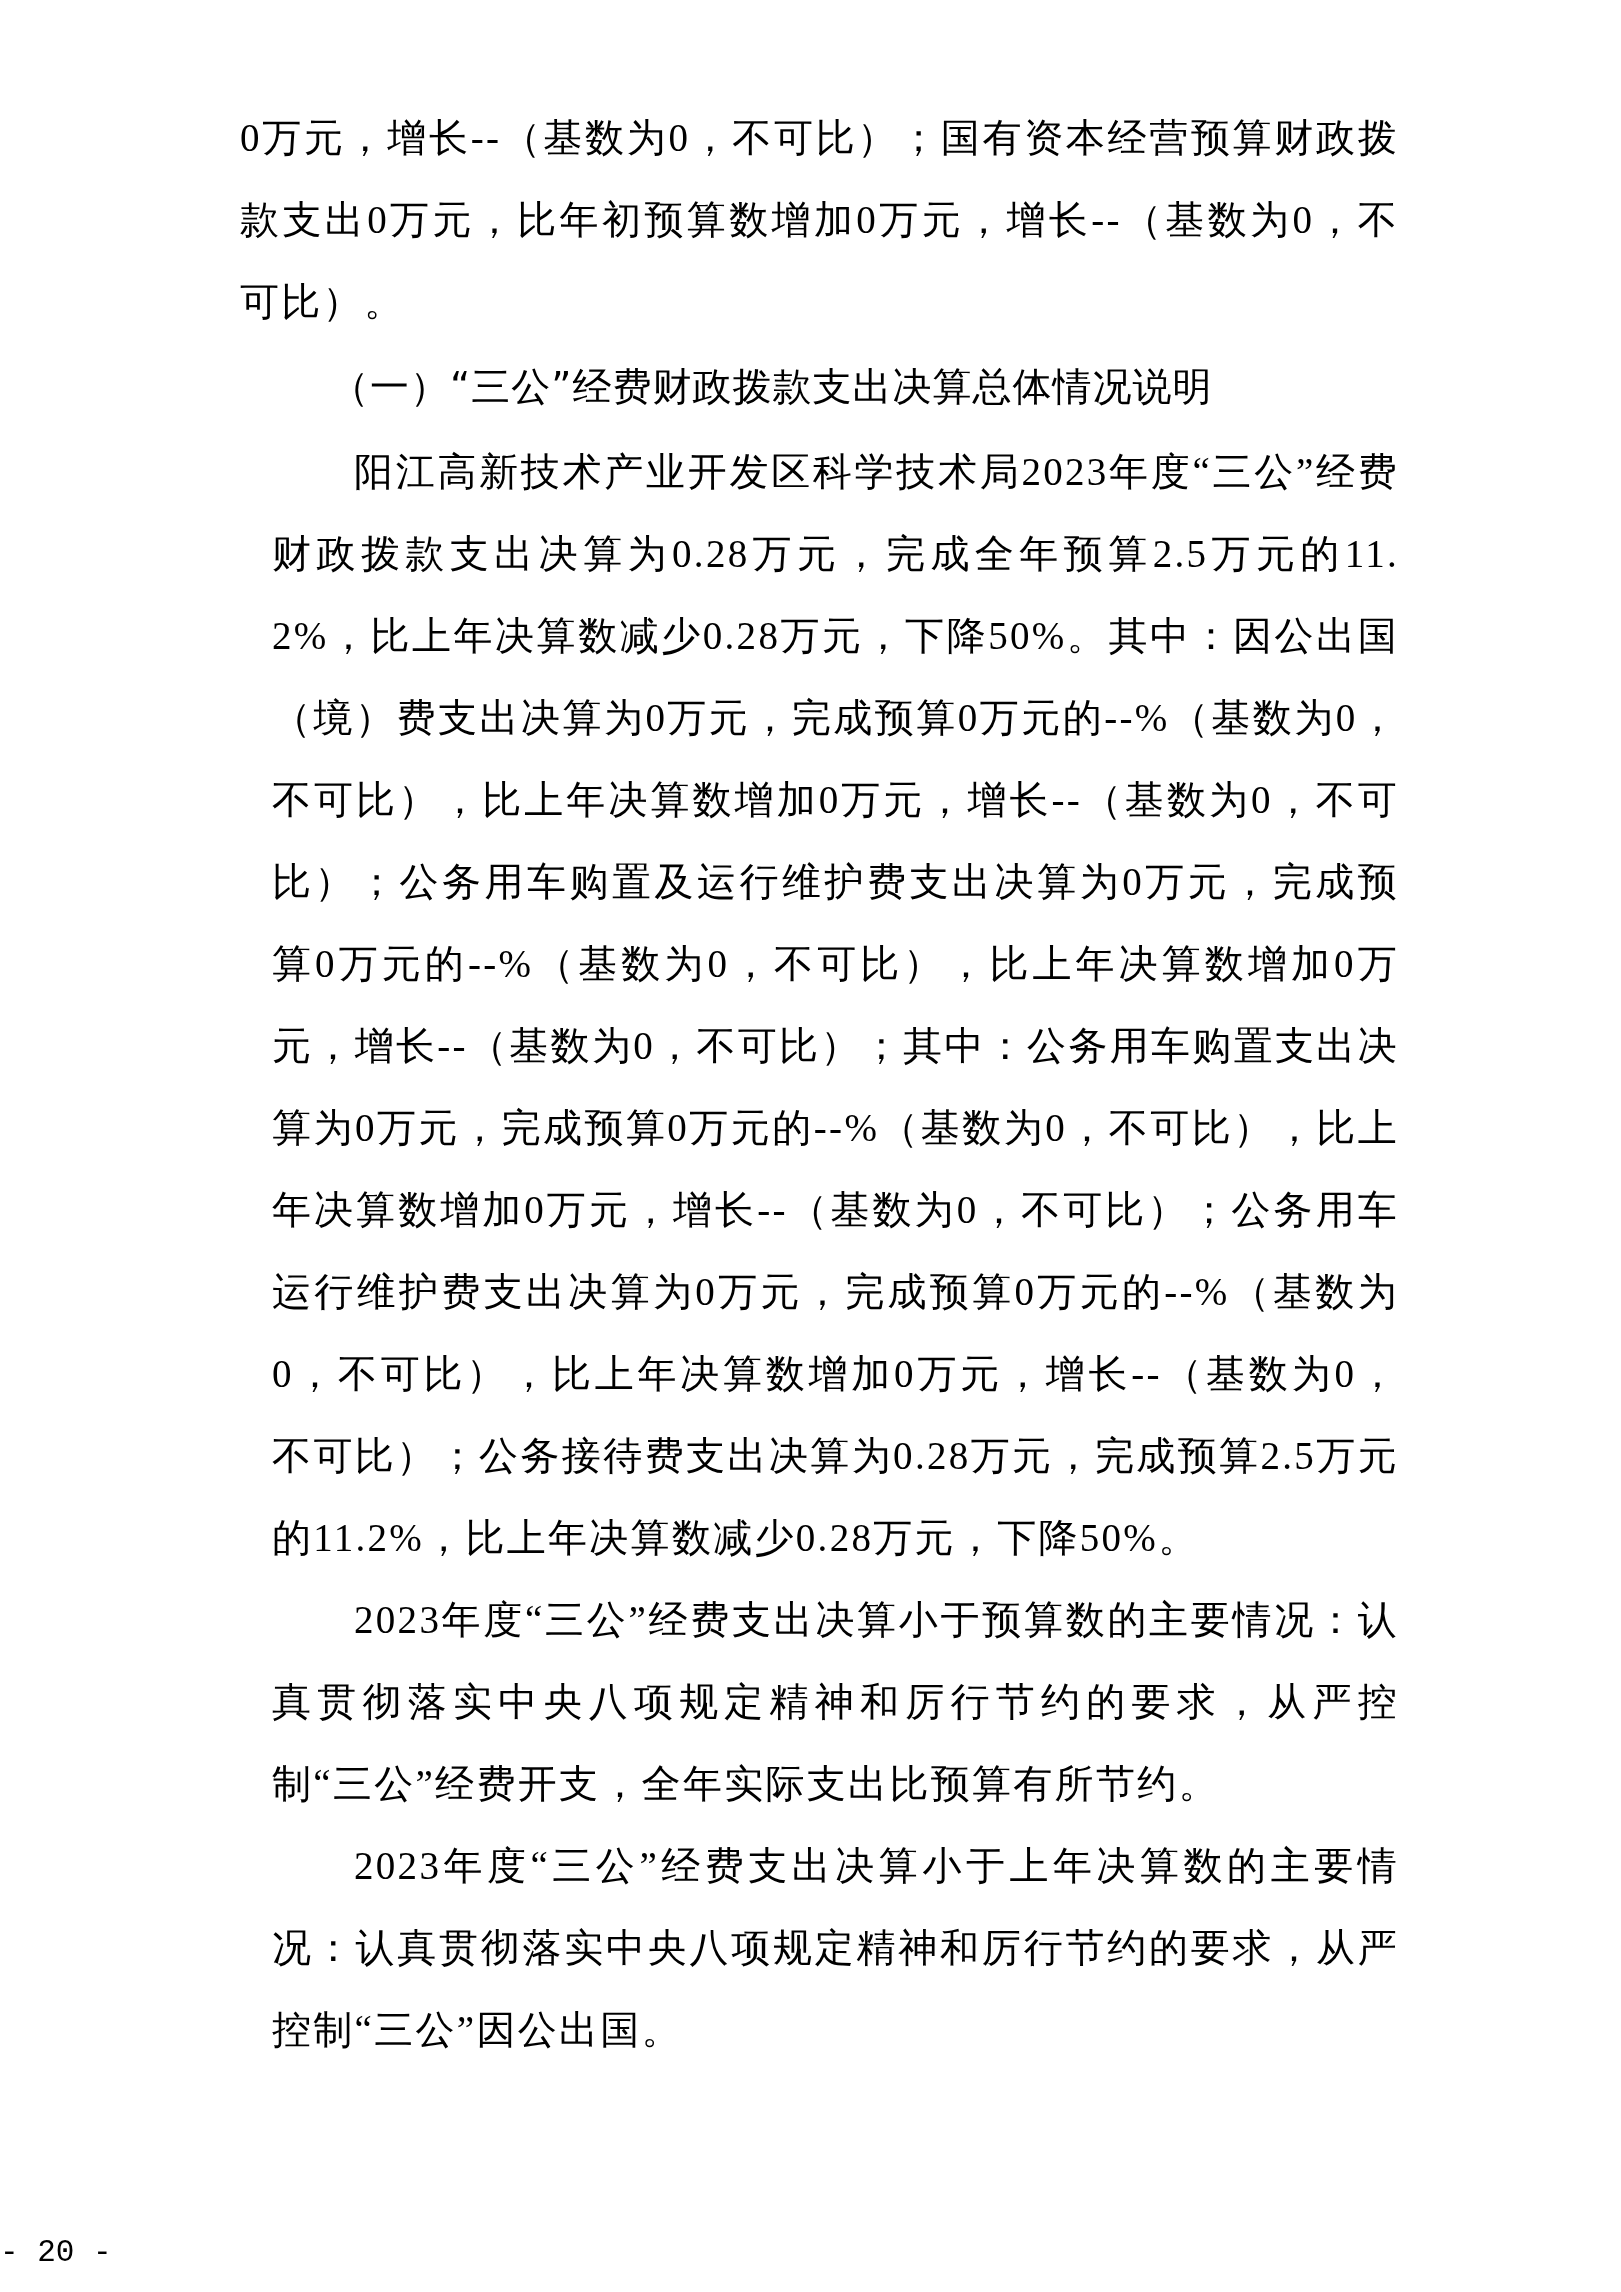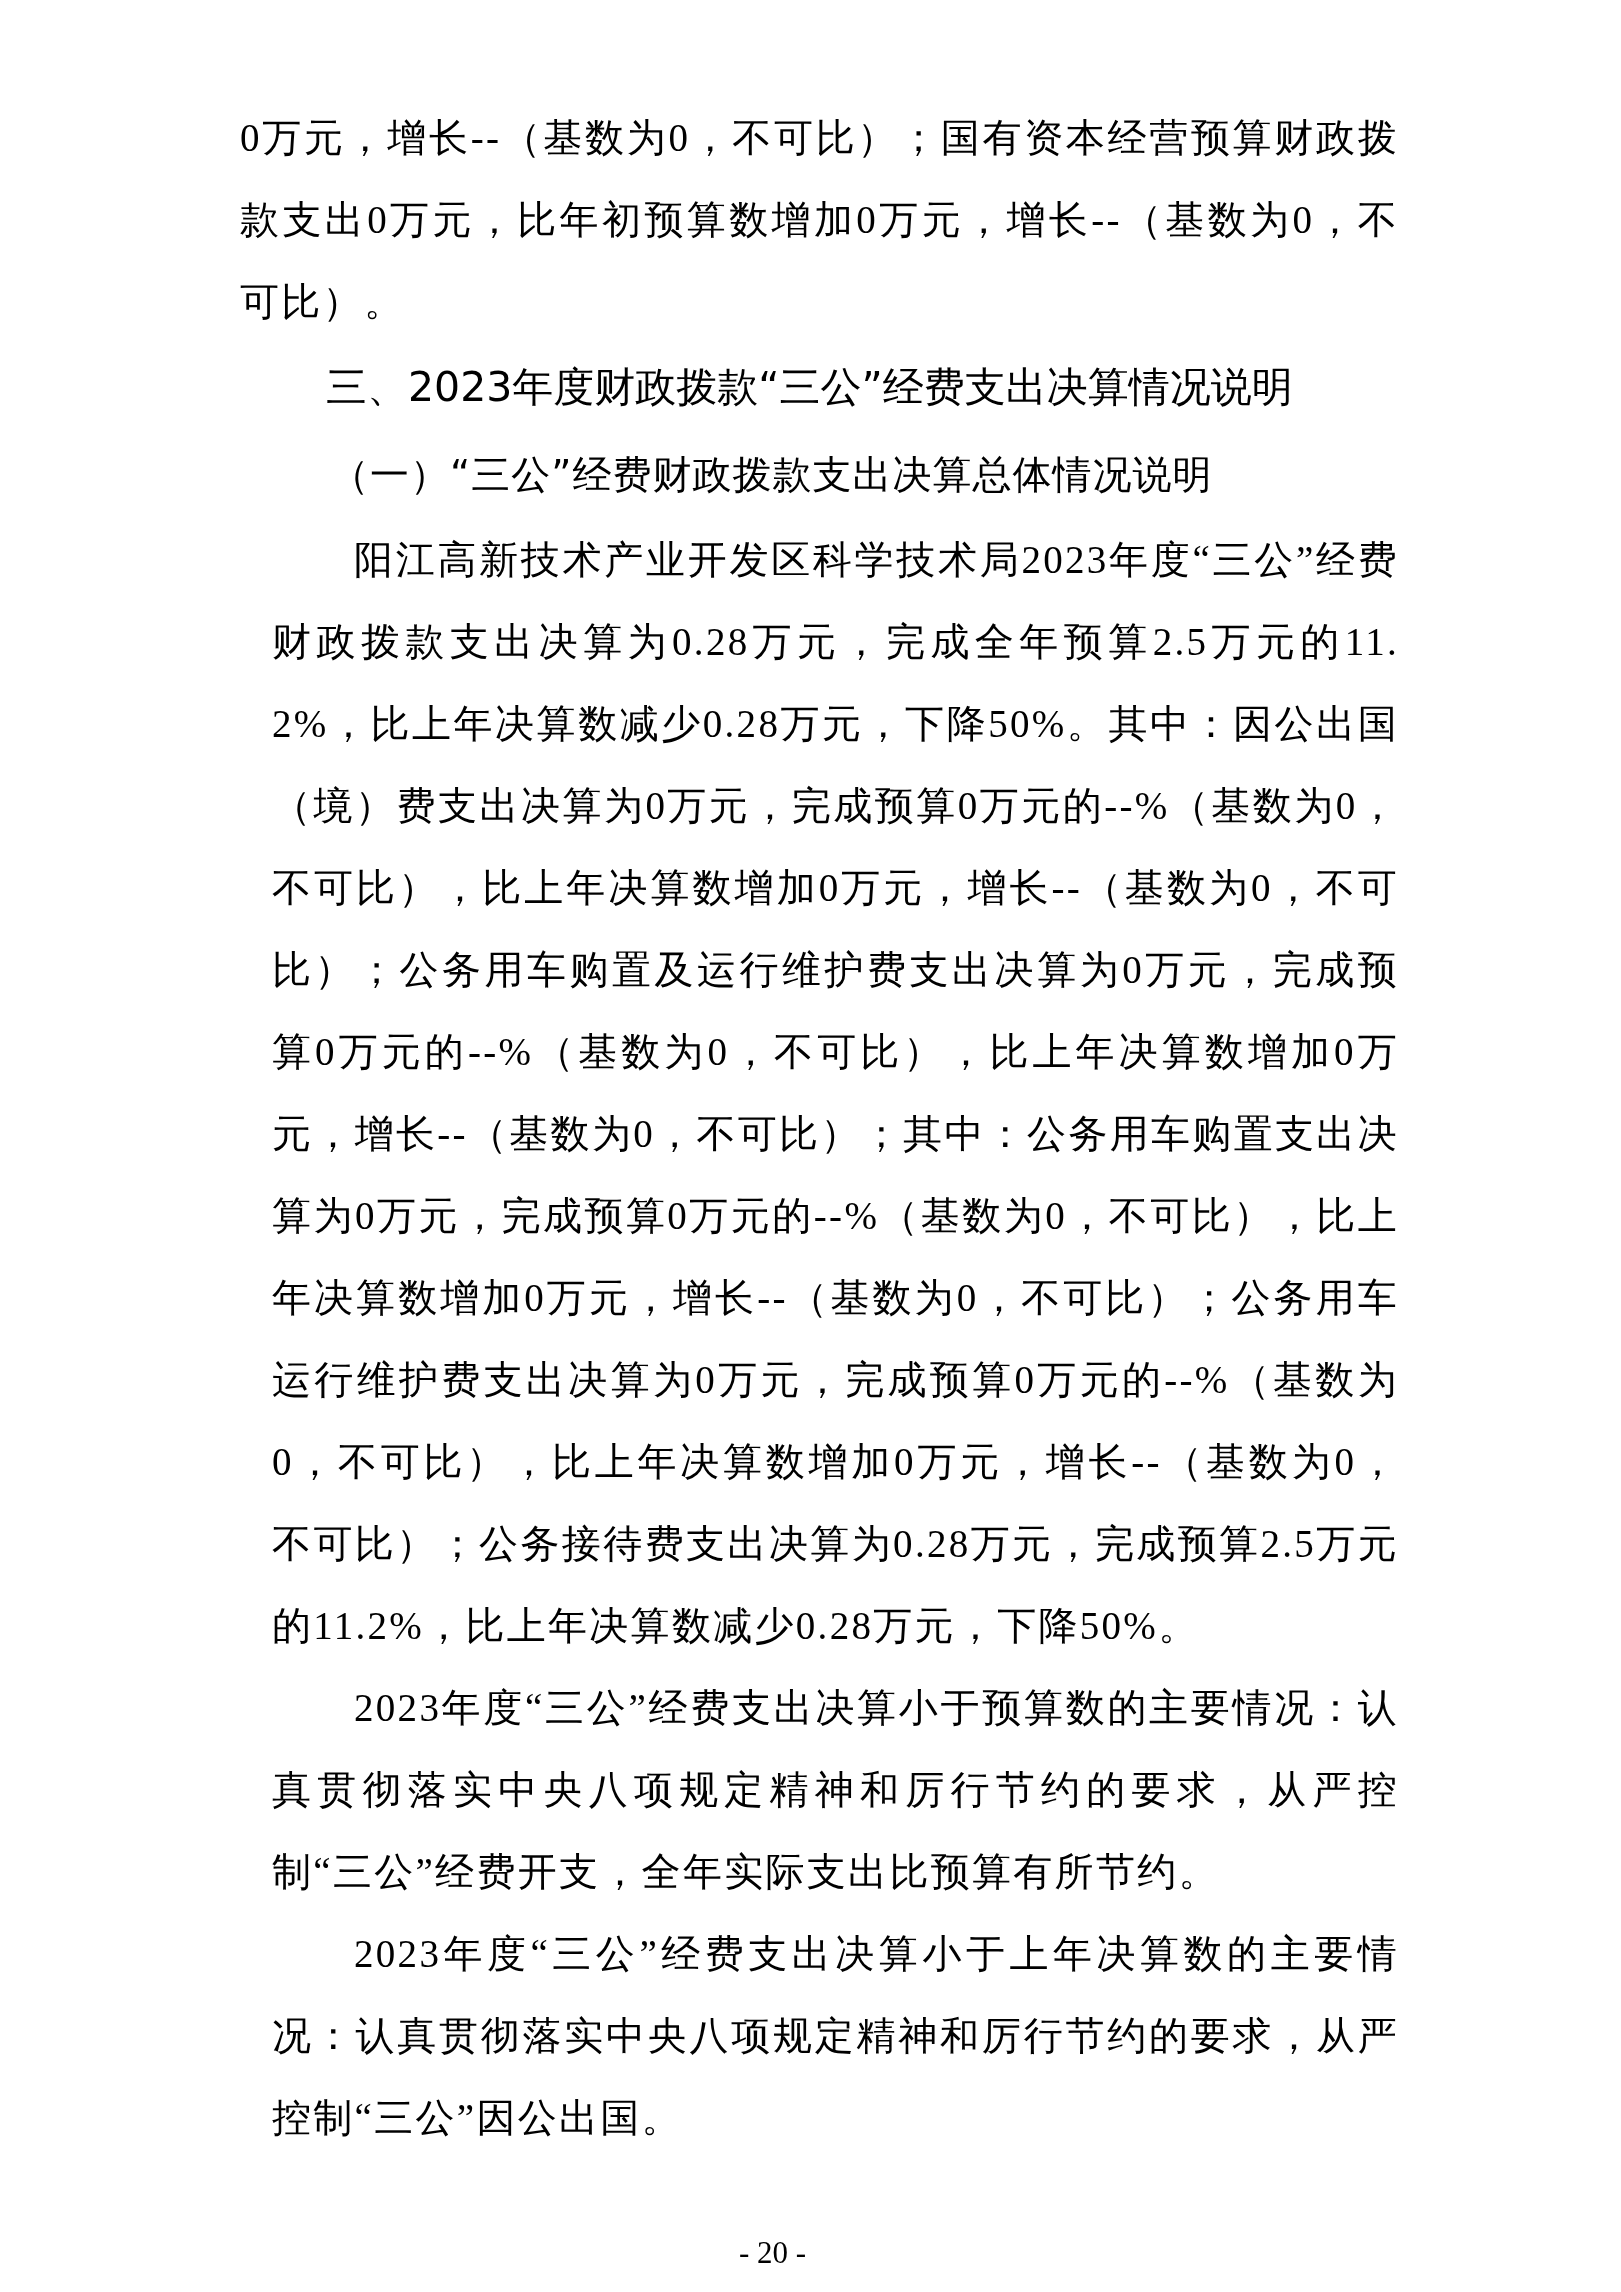--- a/index.html
+++ b/index.html
@@ -50,32 +50,31 @@
       line-height: 88px;
       padding-left: 90px;
       font-weight: normal;
       letter-spacing: 1px;
     }
     .page-number {
       position: absolute;
       left: 0;
       width: 1545px;
       top: 2233px;
-      text-align: center;
-      font-family: Liberation Serif, serif;
+      text-align: left;
+      font-family: Liberation Mono, monospace;
       font-size: 31px;
       line-height: 39px;
     }
   </style>
 </head>
 <body>
 
 <div class="page">
   <p class="para">0万元，增长--（基数为0，不可比）；国有资本经营预算财政拨款支出0万元，比年初预算数增加0万元，增长--（基数为0，不可比）。</p>
-  <h1 class="h1">三、2023年度财政拨款“三公”经费支出决算情况说明</h1>
   <h2 class="h2">（一）“三公”经费财政拨款支出决算总体情况说明</h2>
   <p class="para indent">阳江高新技术产业开发区科学技术局2023年度“三公”经费财政拨款支出决算为0.28万元，完成全年预算2.5万元的11.2%，比上年决算数减少0.28万元，下降50%。其中：因公出国（境）费支出决算为0万元，完成预算0万元的--%（基数为0，不可比），比上年决算数增加0万元，增长--（基数为0，不可比）；公务用车购置及运行维护费支出决算为0万元，完成预算0万元的--%（基数为0，不可比），比上年决算数增加0万元，增长--（基数为0，不可比）；其中：公务用车购置支出决算为0万元，完成预算0万元的--%（基数为0，不可比），比上年决算数增加0万元，增长--（基数为0，不可比）；公务用车运行维护费支出决算为0万元，完成预算0万元的--%（基数为0，不可比），比上年决算数增加0万元，增长--（基数为0，不可比）；公务接待费支出决算为0.28万元，完成预算2.5万元的11.2%，比上年决算数减少0.28万元，下降50%。</p>
   <p class="para indent">2023年度“三公”经费支出决算小于预算数的主要情况：认真贯彻落实中央八项规定精神和厉行节约的要求，从严控制“三公”经费开支，全年实际支出比预算有所节约。</p>
   <p class="para indent">2023年度“三公”经费支出决算小于上年决算数的主要情况：认真贯彻落实中央八项规定精神和厉行节约的要求，从严控制“三公”因公出国。</p>
 </div>
 
 <div class="page-number">- 20 -</div>
 
 
 </body></html>

